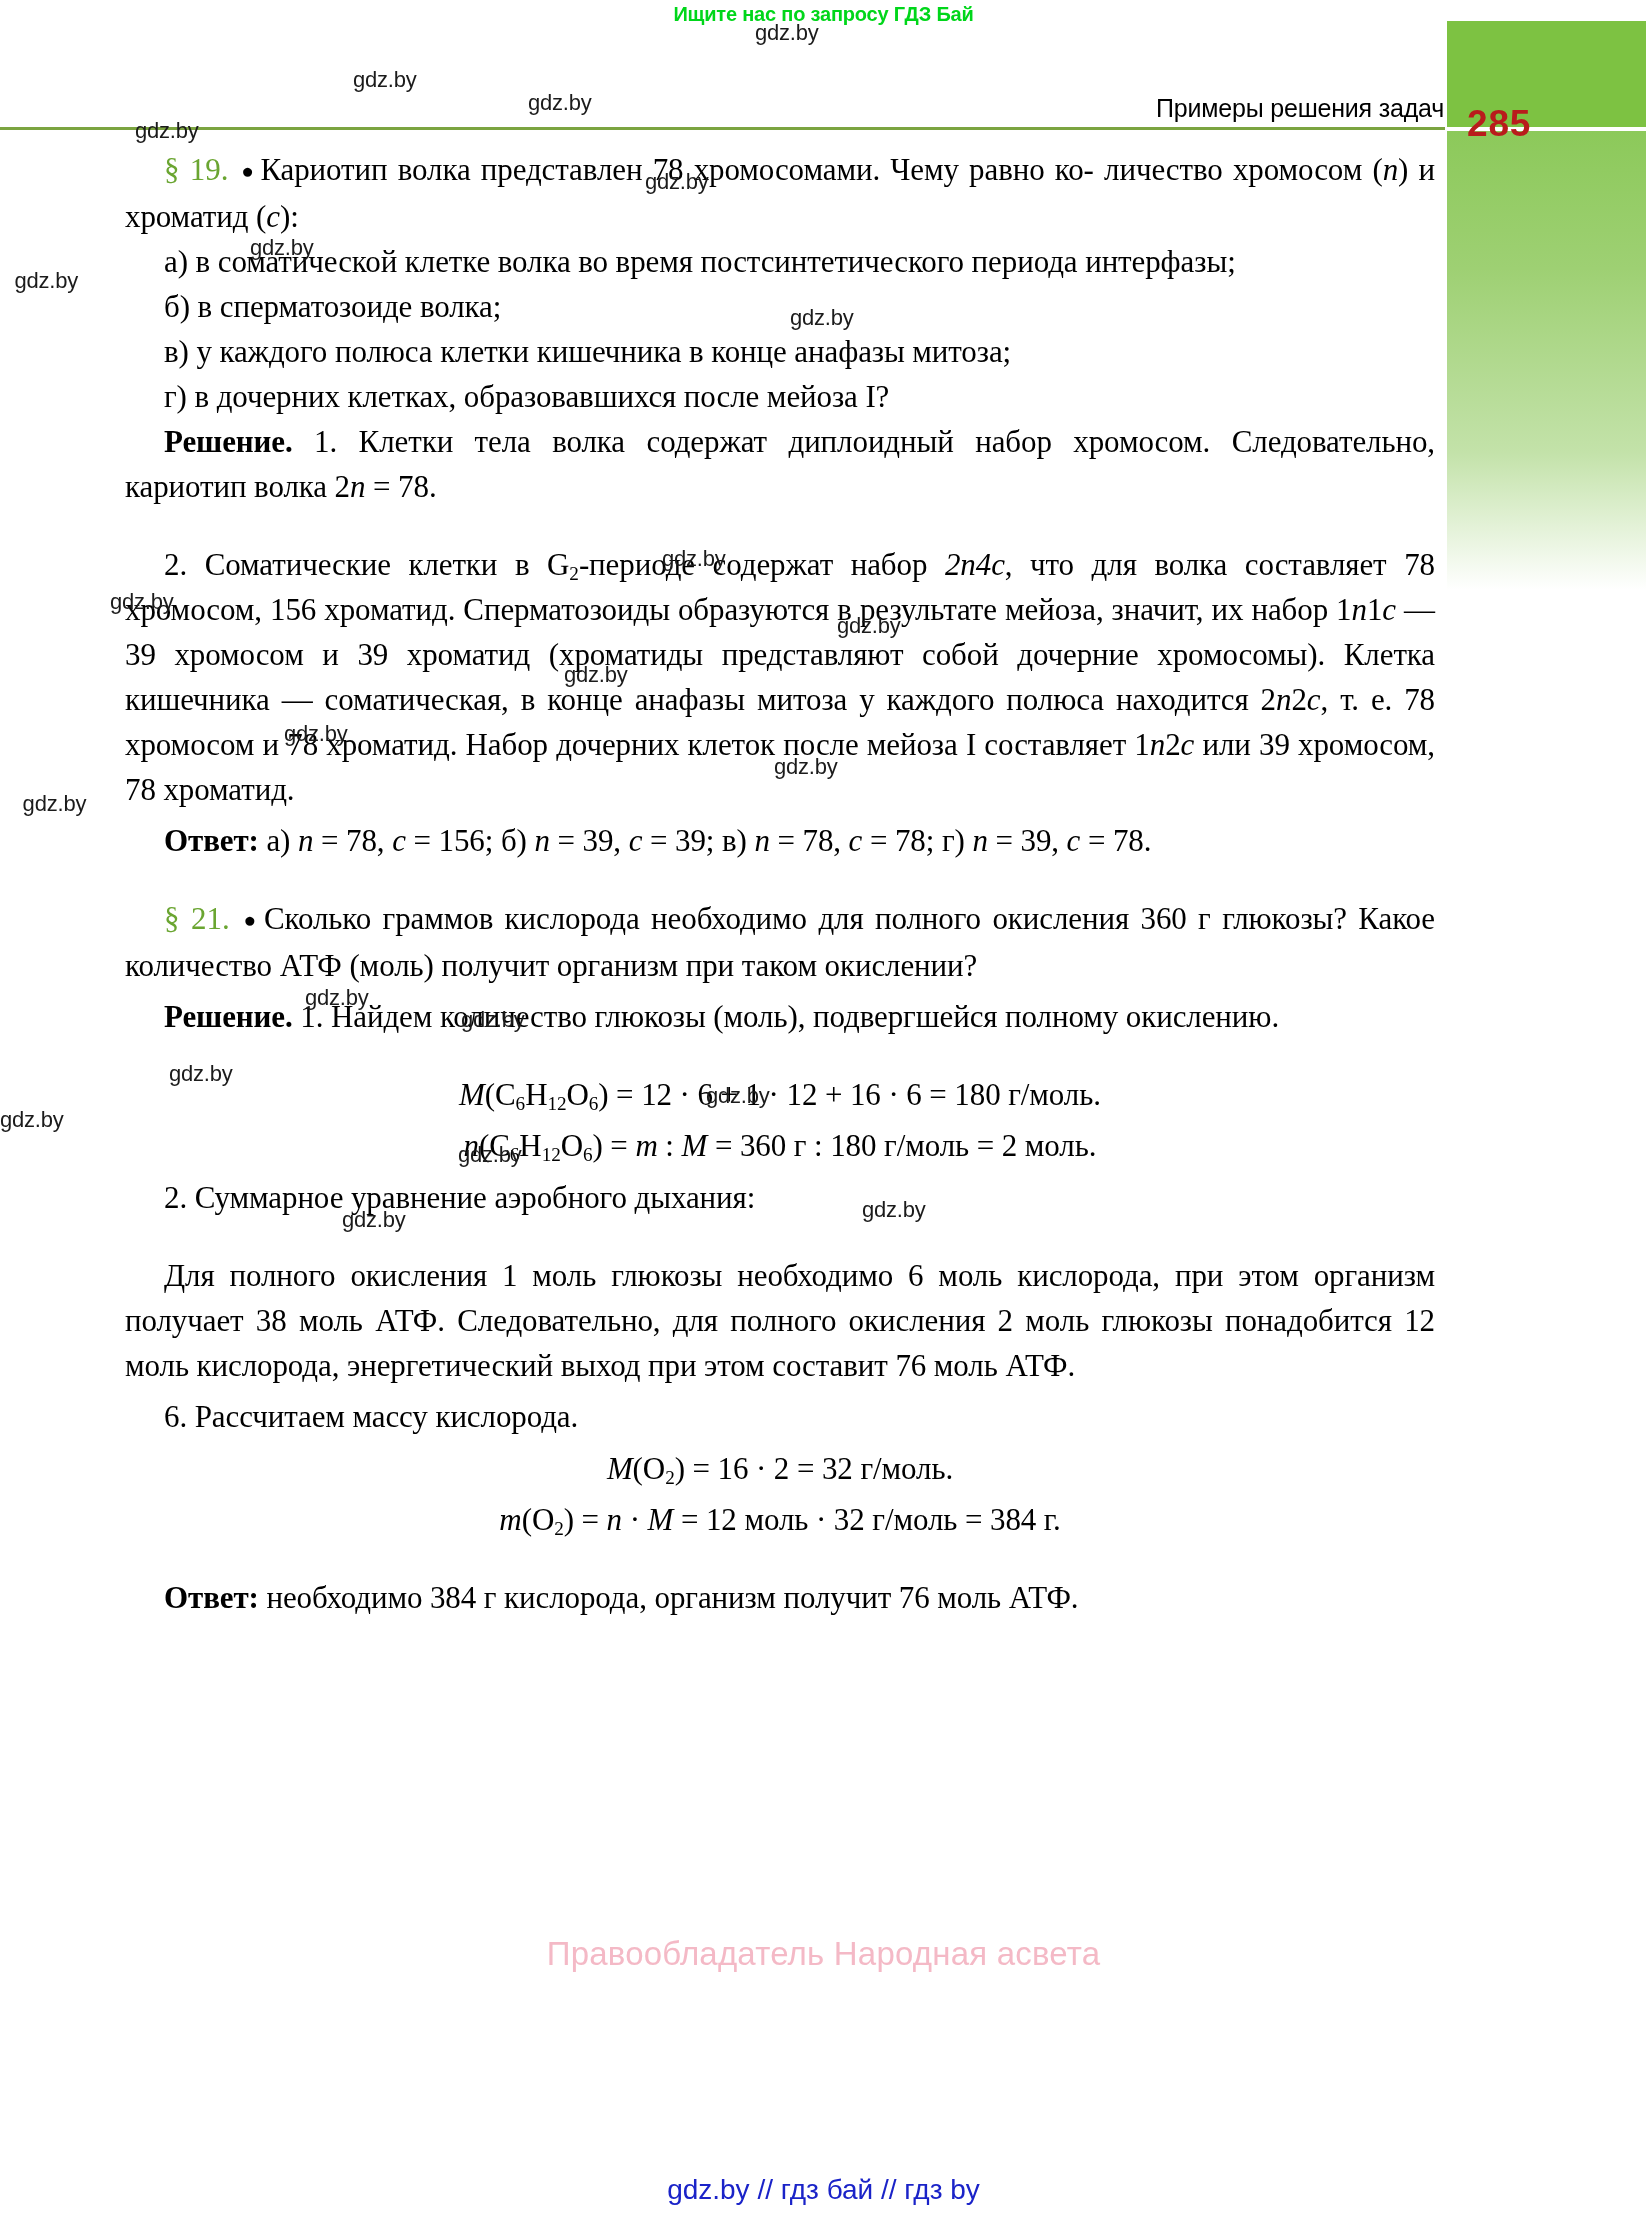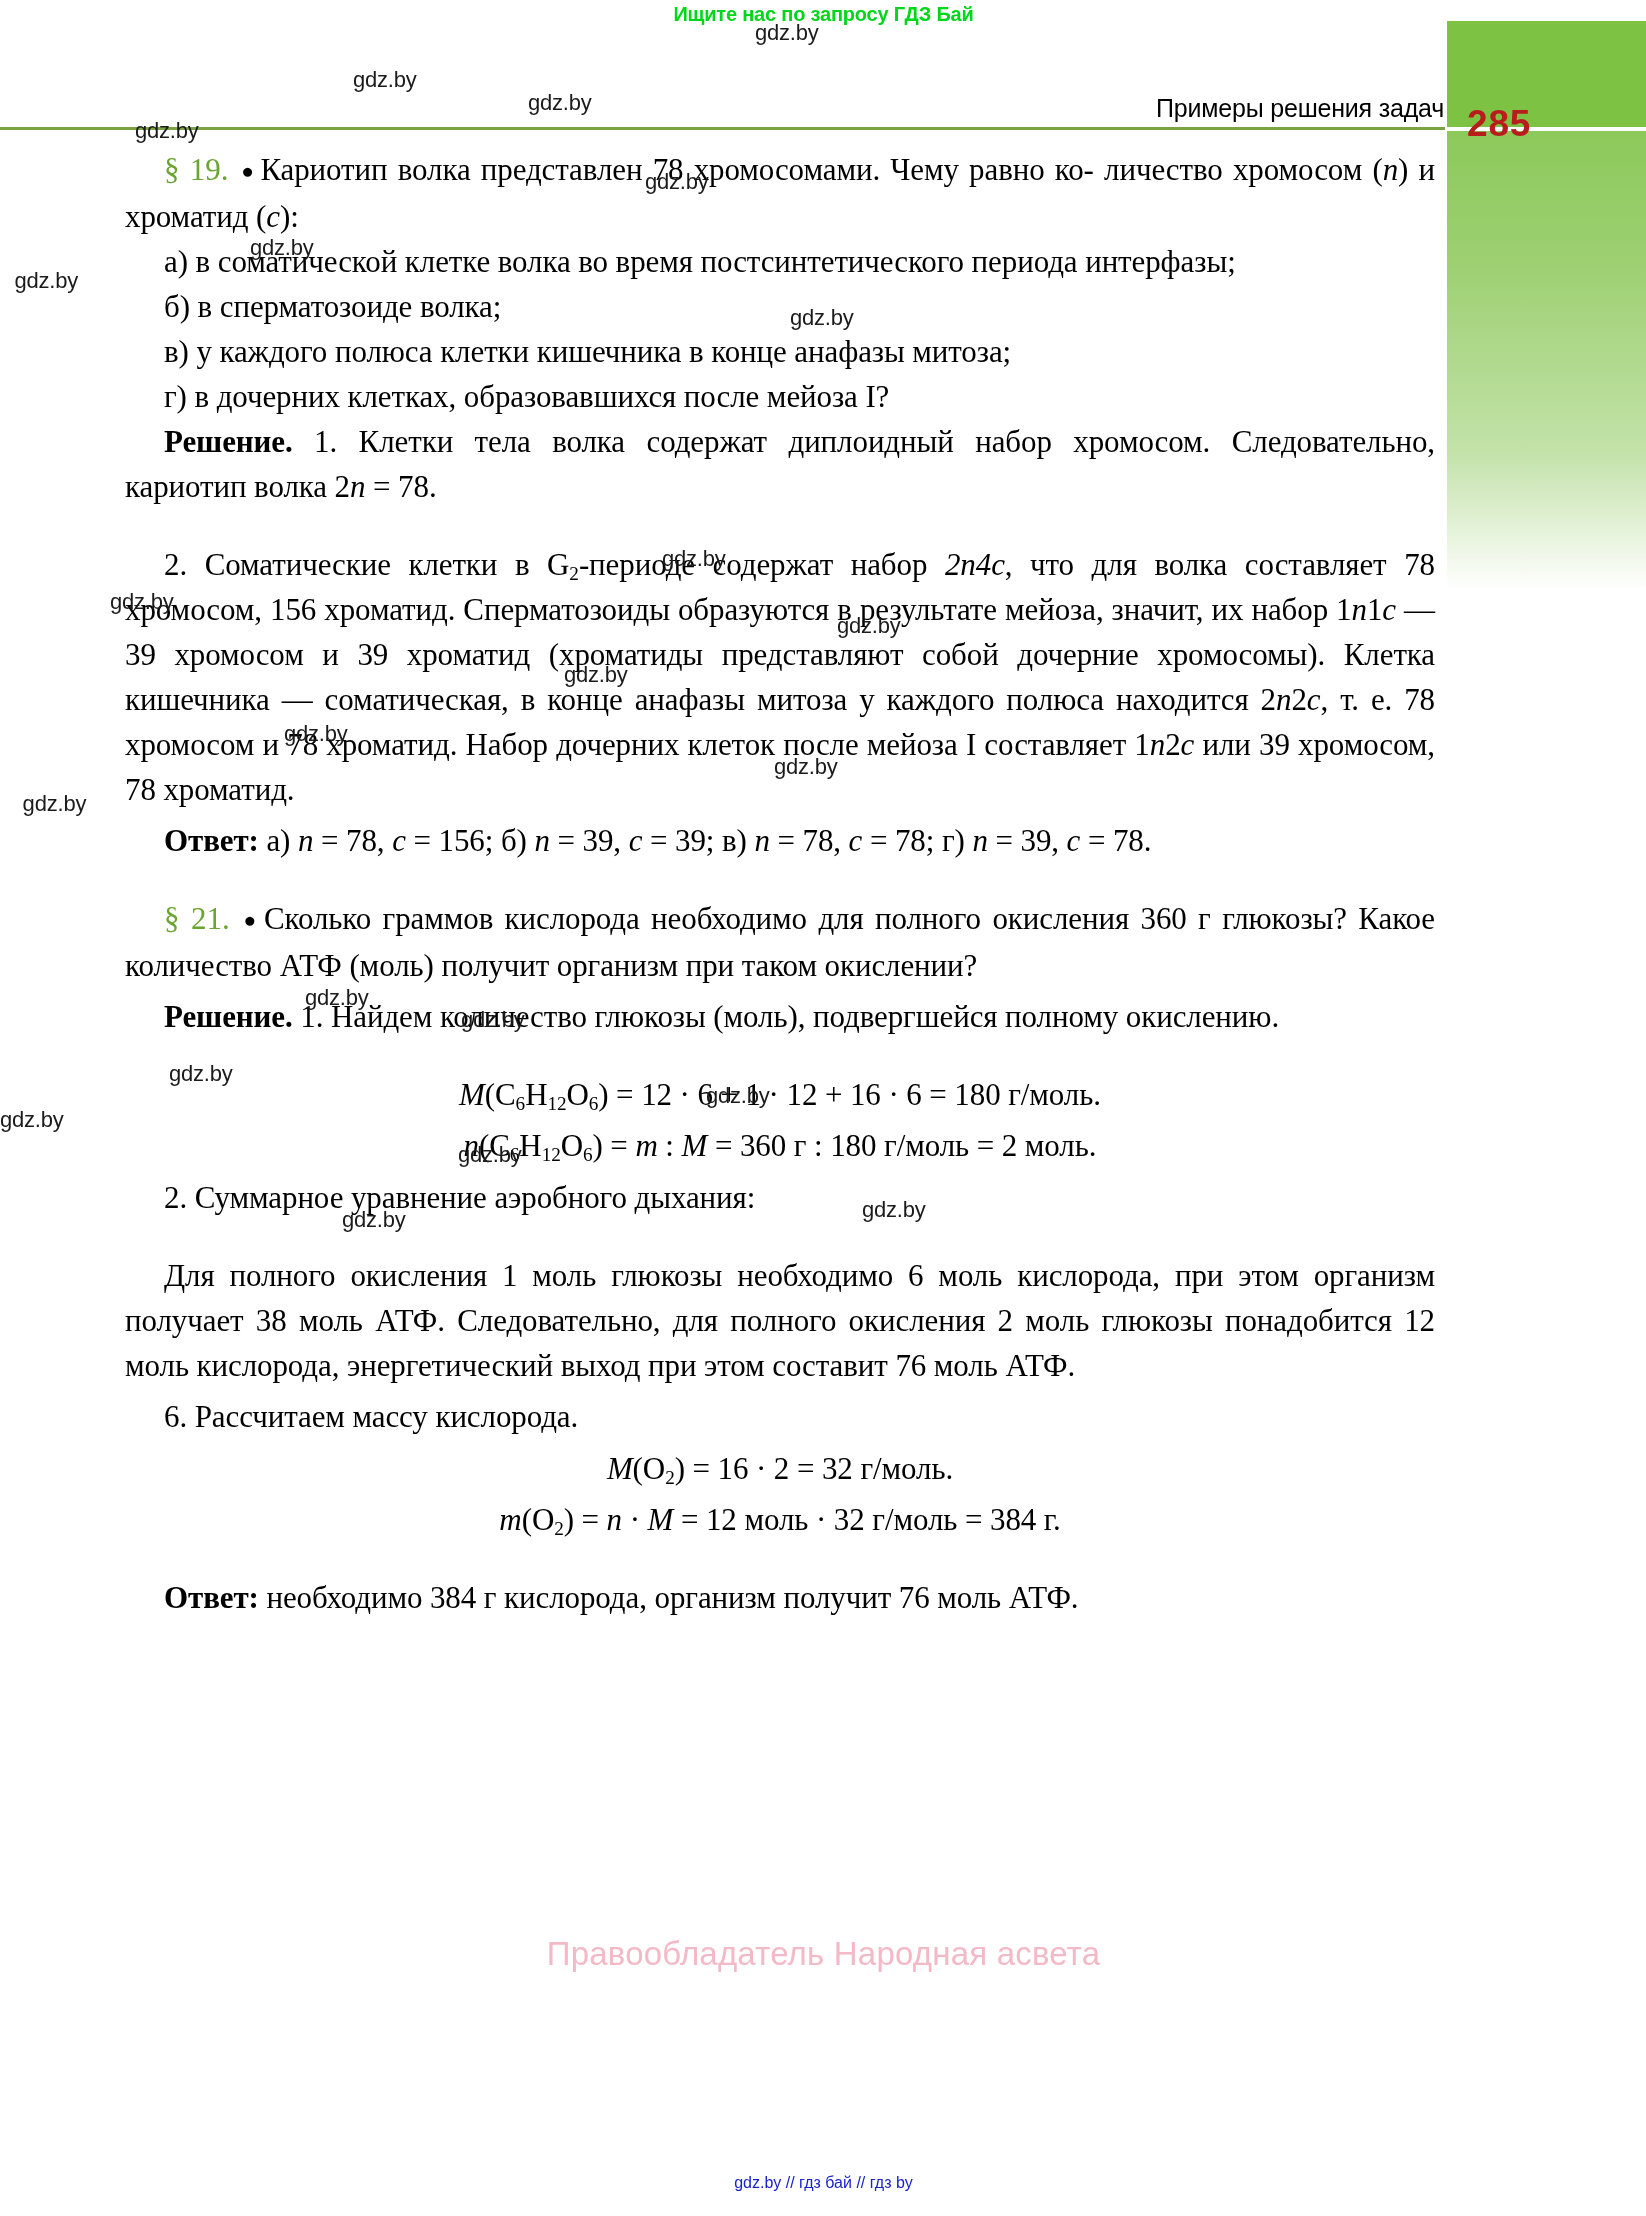--- a/index.html
+++ b/index.html
@@ -50,21 +50,21 @@
     color: #f4b9c6;
     letter-spacing: 0.2px;
     z-index: 7;
   }
   .wm-bottomlinks {
     position: absolute;
     left: 0; right: 0;
     top: 2174px;
     text-align: center;
     font-family: "Liberation Sans", "DejaVu Sans", sans-serif;
-    font-size: 16px;
+    font-size: 28px;
     color: #1a23c8;
     letter-spacing: 0px;
     z-index: 7;
   }
 
   
   .runhead {
     position: absolute;
     top: 94px;
     right: 203px;

